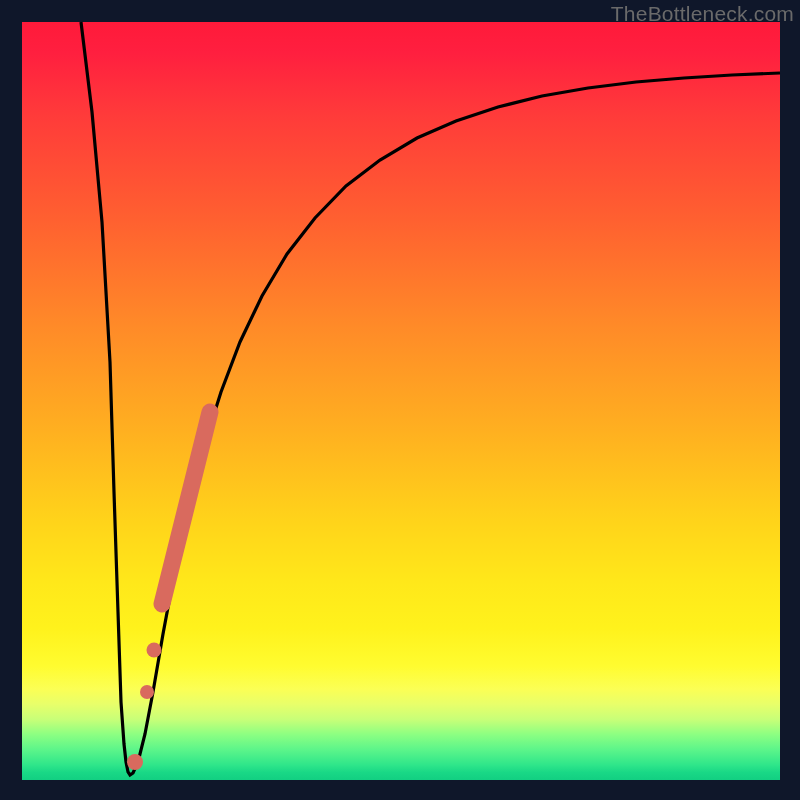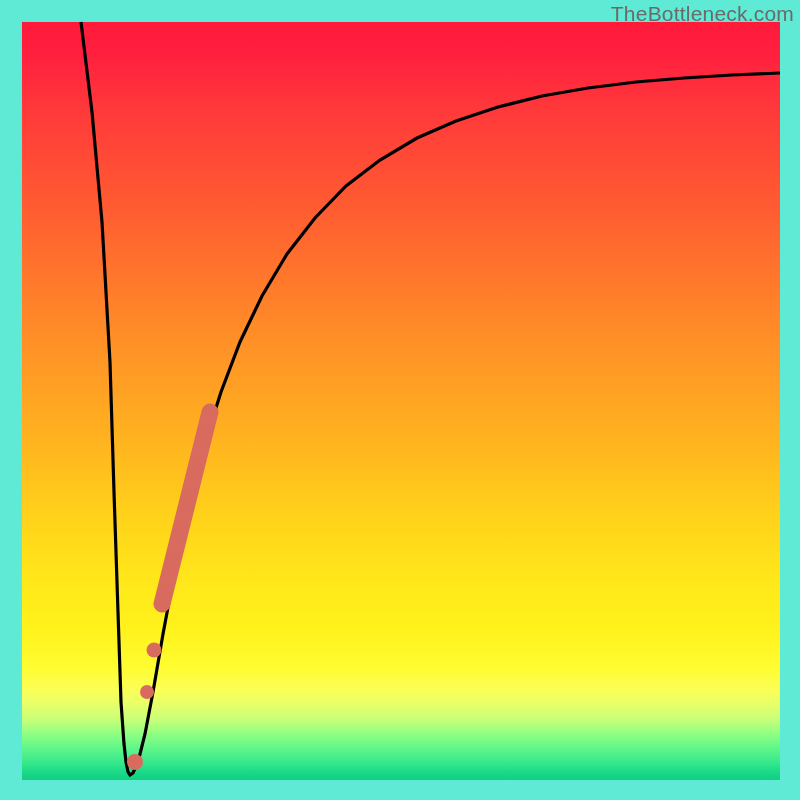--- a/index.html
+++ b/index.html
@@ -8,21 +8,21 @@
     width: 800px;
     height: 800px;
     overflow: hidden;
     background: #000;
     font-family: Arial, Helvetica, sans-serif;
   }
   .frame {
     position: relative;
     width: 800px;
     height: 800px;
-    background: #5eead4;
+    background: #0f172a;
   }
   .plot-area {
     position: absolute;
     left: 22px;
     top: 22px;
     width: 758px;
     height: 758px;
     
     background: linear-gradient(
       to bottom,

